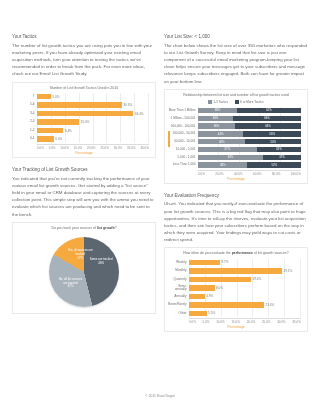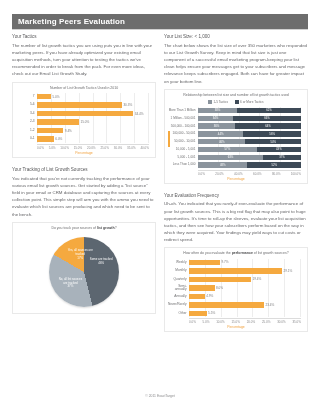--- a/index.html
+++ b/index.html
@@ -195,23 +195,20 @@
     text-align: center;
     font-size: 3.4px;
     color: #8c8c8e;
   }
 </style>
 </head>
 <body>
 
 <div class="page">
 
-  <div class="header-bar">
-    <span class="header-title">Marketing Peers Evaluation</span>
-  </div>
 
   <div class="content">
 
     <div class="col">
 
       <div>
         <div class="sec-title">Your Tactics</div>
         <div class="sec-body">The number of list growth tactics you are using puts you in line with your marketing peers. If you have already optimized your existing email acquisition methods, turn your attention to testing the tactics we've recommended in order to break from the pack. For even more ideas, check out our Email List Growth Study.</div>
       </div>
 

